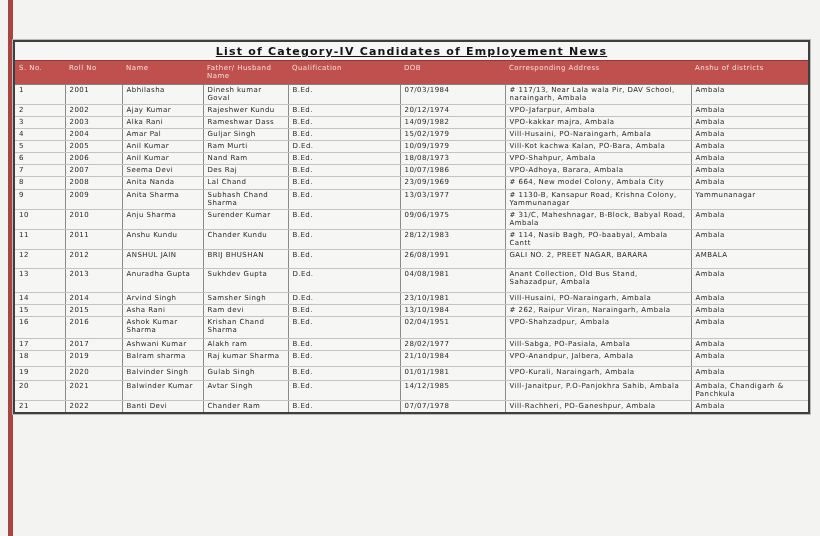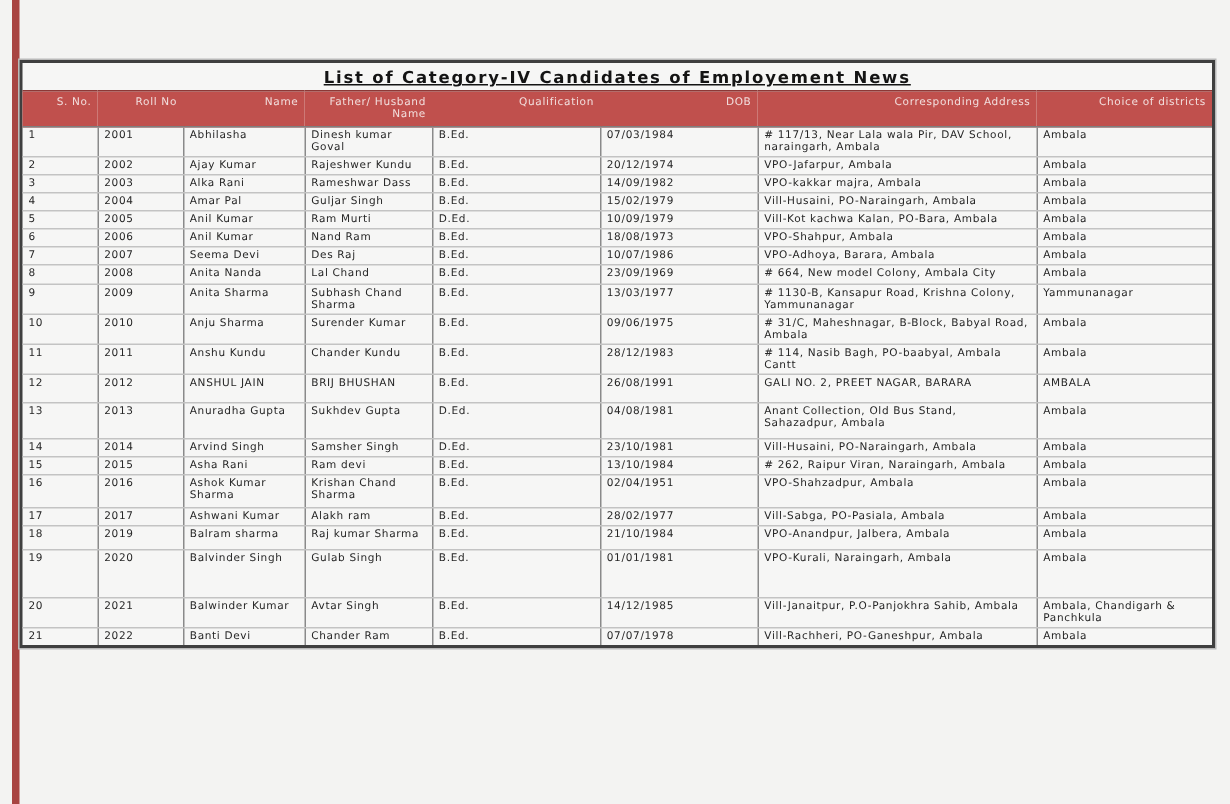--- a/index.html
+++ b/index.html
@@ -53,39 +53,39 @@
   col.c2 { width: 81px; }
   col.c3 { width: 85px; }
   col.c4 { width: 112px; }
   col.c5 { width: 105px; }
   col.c6 { width: 186px; }
   col.c7 { width: 117px; }
   thead th {
     background: #c0504d;
     color: #f2dedd;
     font-weight: normal;
-    text-align: right;
+    text-align: left;
     vertical-align: top;
     padding: 3px 4px 4px 4px;
     border-top: 1px solid #8c3836;
     border-bottom: 1px solid #7f7f7f;
   }
   tbody td {
     vertical-align: top;
     padding: 1px 4px 2px 4px;
     border-right: 1px solid #8a8a8a;
     border-bottom: 1px solid #c3c3c3;
     word-wrap: break-word;
   }
   tbody td:last-child { border-right: none; }
   
   tbody tr:nth-child(12) td { padding-bottom: 9px; }
   tbody tr:nth-child(13) td { padding-bottom: 6px; }
   tbody tr:nth-child(18) td { padding-bottom: 6px; }
-  tbody tr:nth-child(19) td { padding-bottom: 22px; }
+  tbody tr:nth-child(19) td { padding-bottom: 4px; }
   tbody tr:nth-child(16) td { padding-bottom: 4px; }
   tbody tr:last-child td { border-bottom: none; }
   .footer {
     position: absolute;
     left: 0; right: 0;
     top: 539px;
     text-align: right;
     font-size: 8px;
     letter-spacing: 0.5px;
     color: #2f2f2f;
@@ -114,21 +114,21 @@
       </colgroup>
       <thead>
         <tr id="header-row">
             <th>S. No.</th>
             <th>Roll No</th>
             <th>Name</th>
             <th>Father/ Husband Name</th>
             <th>Qualification</th>
             <th>DOB</th>
             <th>Corresponding Address</th>
-            <th>Choice of districts</th>
+            <th>Anshu of districts</th>
           </tr>
       </thead>
       <tbody id="table-body">
           <tr>
             <td>1</td>
             <td>2001</td>
             <td>Abhilasha</td>
             <td>Dinesh kumar Goval</td>
             <td>B.Ed.</td>
             <td>07/03/1984</td>

